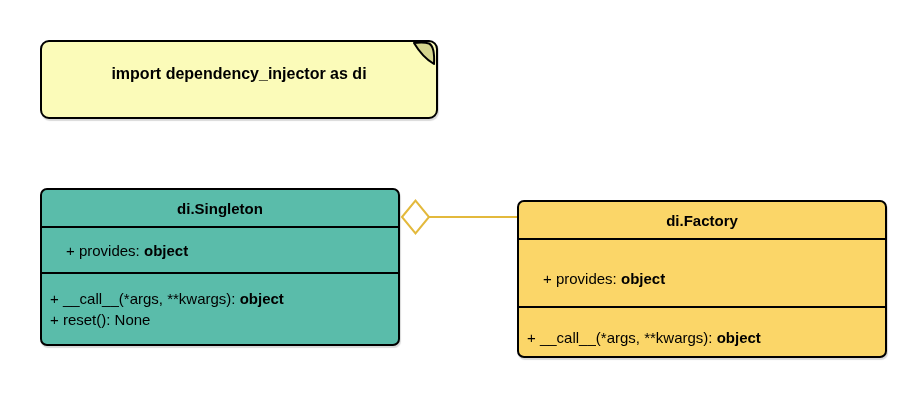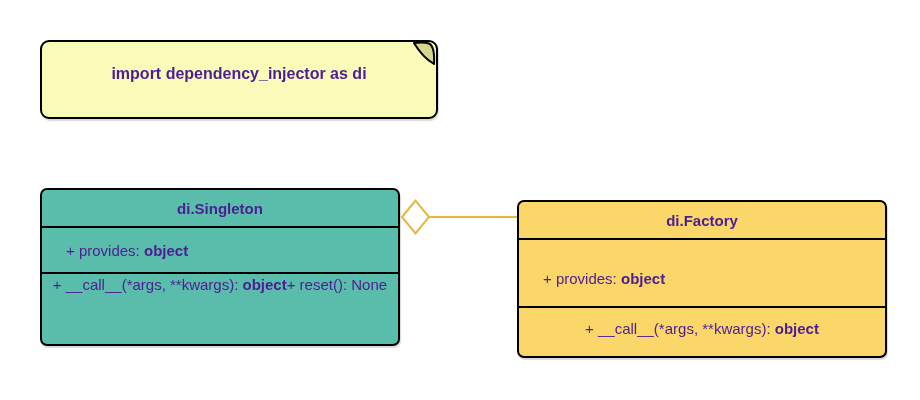--- a/index.html
+++ b/index.html
@@ -4,21 +4,21 @@
 <style>
   * { margin: 0; padding: 0; box-sizing: border-box; }
   html, body { background: #ffffff; }
   .stage {
     position: relative;
     width: 920px;
     height: 400px;
     background: #ffffff;
     overflow: hidden;
     font-family: "Liberation Sans", sans-serif;
-    color: #4c1d95;
+    color: #000000;
   }
 
   
   .uml-note {
     position: absolute;
     left: 40px; top: 40px;
     width: 398px; height: 79px;
     border: 2px solid #000;
     border-radius: 9px;
     box-shadow: 1px 2px 1px rgba(0,0,0,0.15);
@@ -62,21 +62,21 @@
     display: flex;
     flex-direction: column;
     justify-content: center;
     padding: 0 24px;
     font-size: 15px;
     line-height: 21px;
   }
   .uml-methods {
     flex: 1 1 auto;
     display: flex;
-    flex-direction: row;
+    flex-direction: column;
     justify-content: center;
     padding: 0 8px;
     font-size: 15px;
     line-height: 21px;
   }
   .member .t-bold { font-weight: bold; }
 
   
   .connector { position: absolute; left: 396px; top: 196px; }
   .connector line, .connector polygon { stroke-width: 2; }

